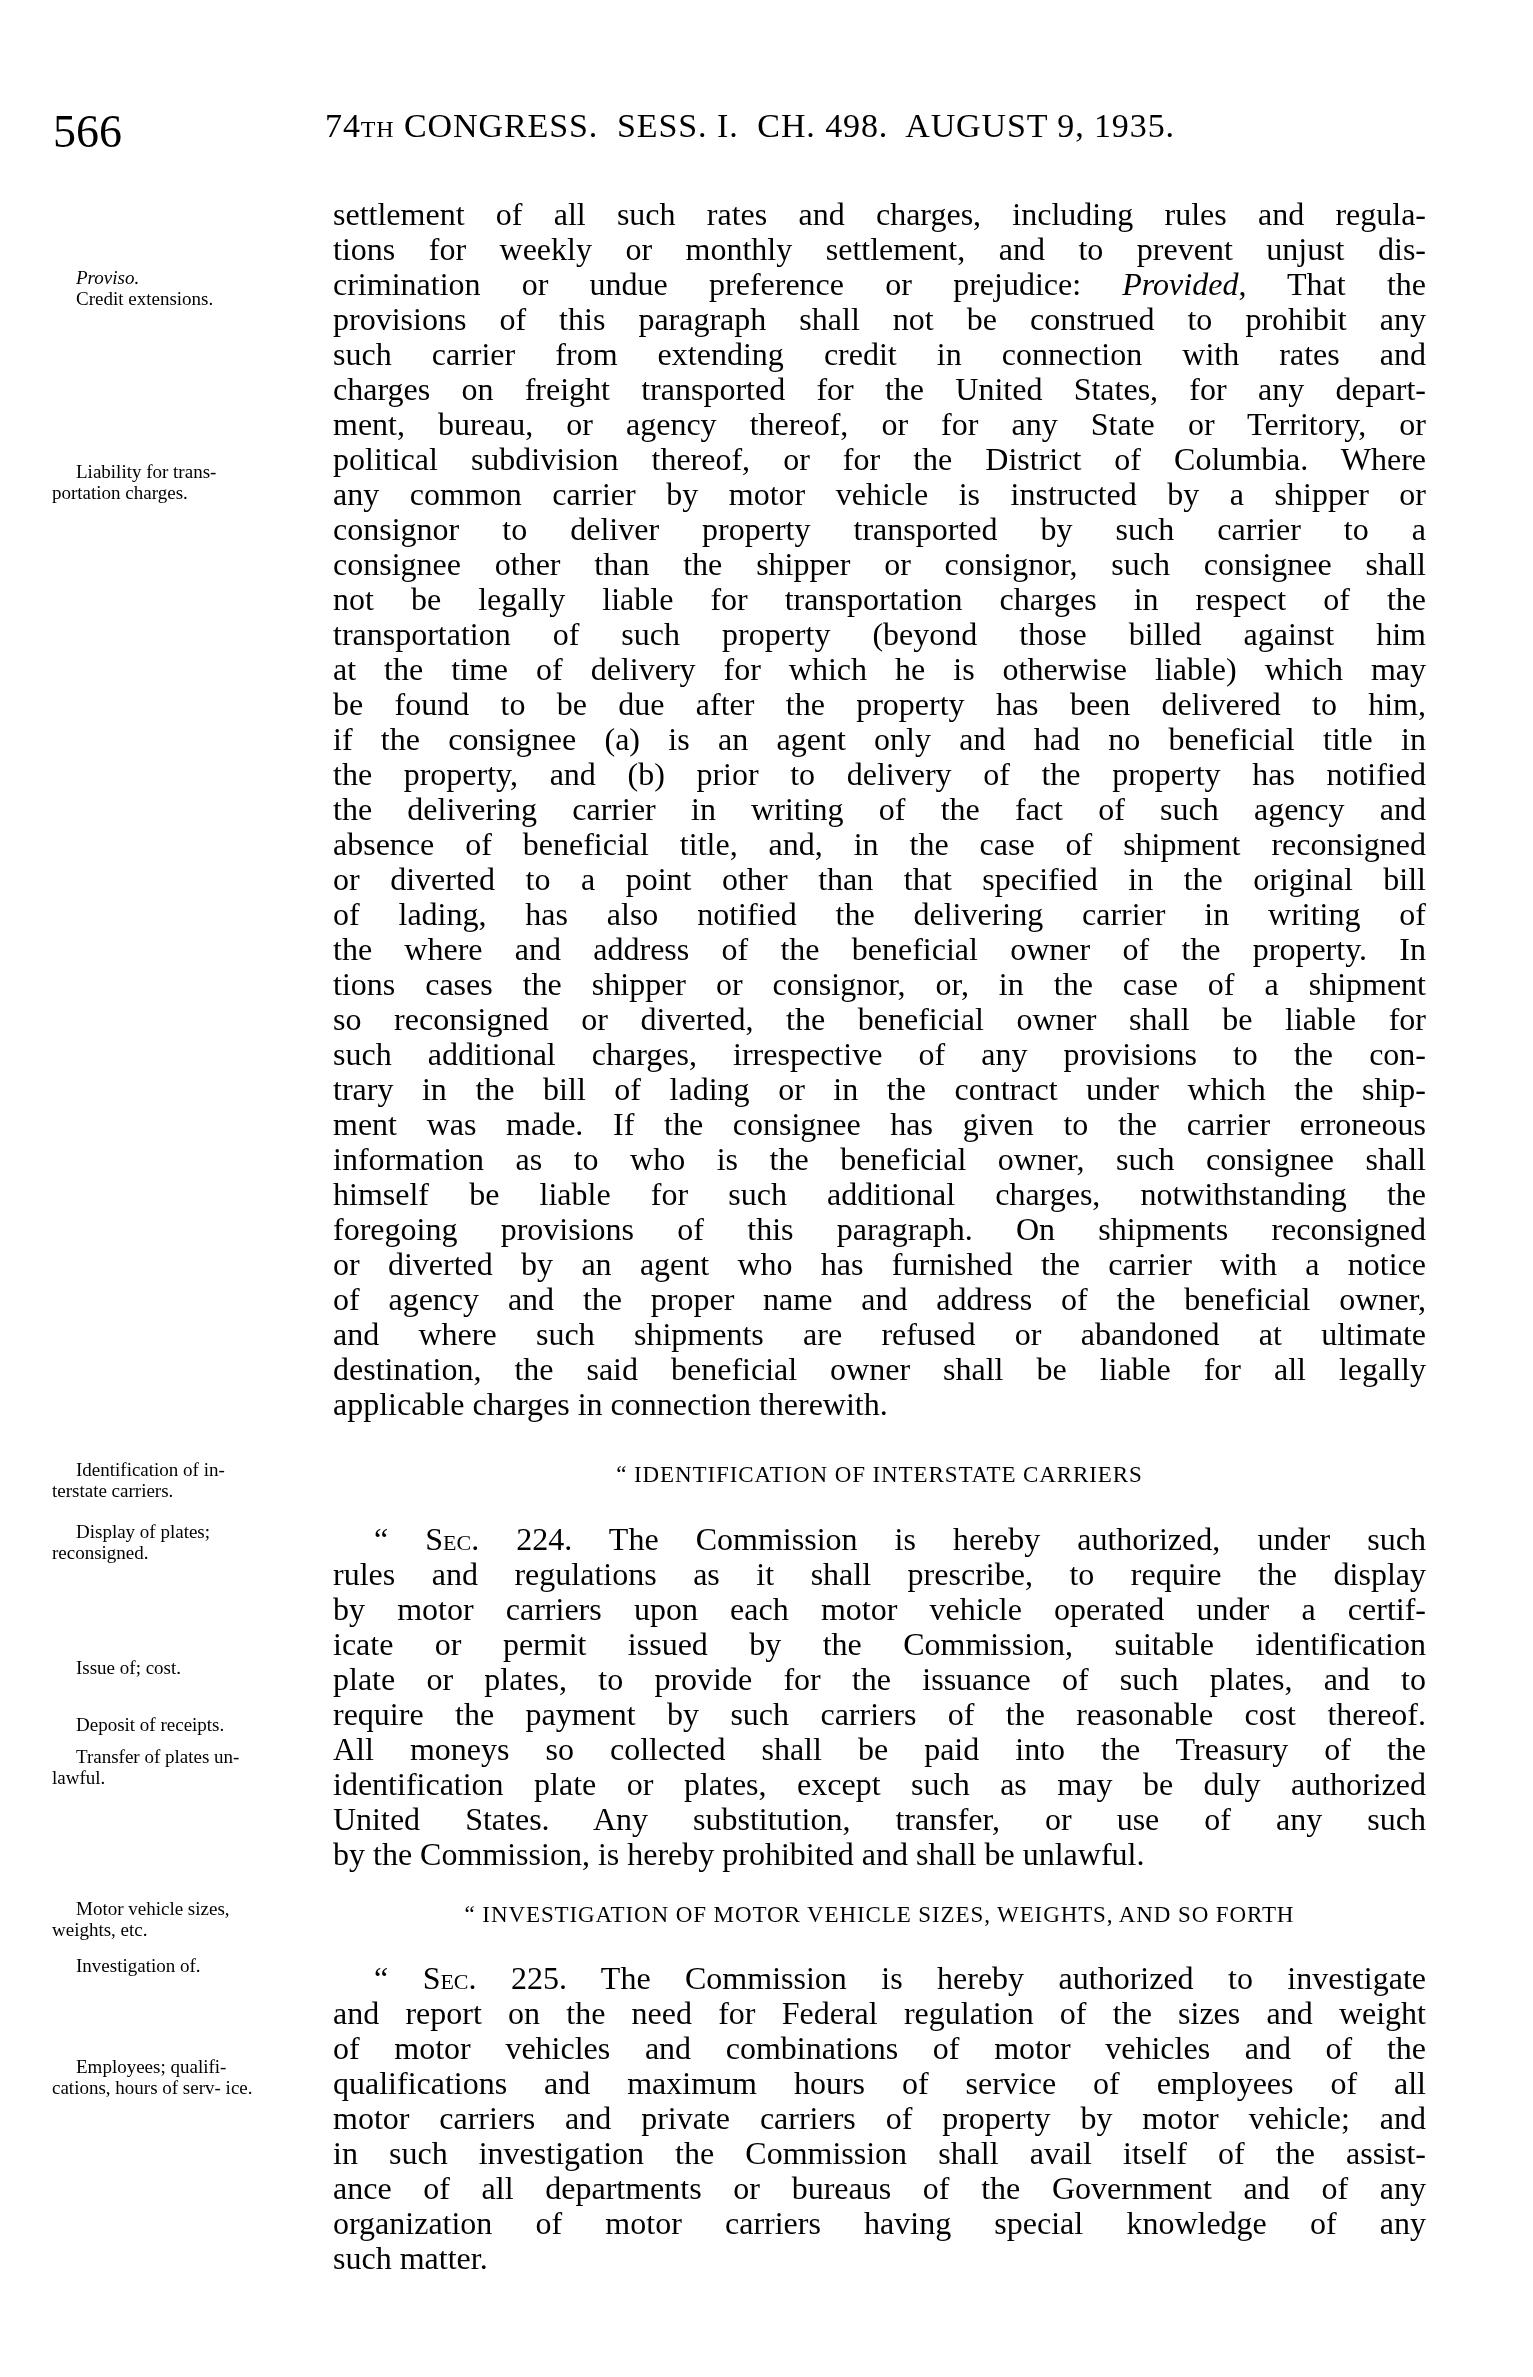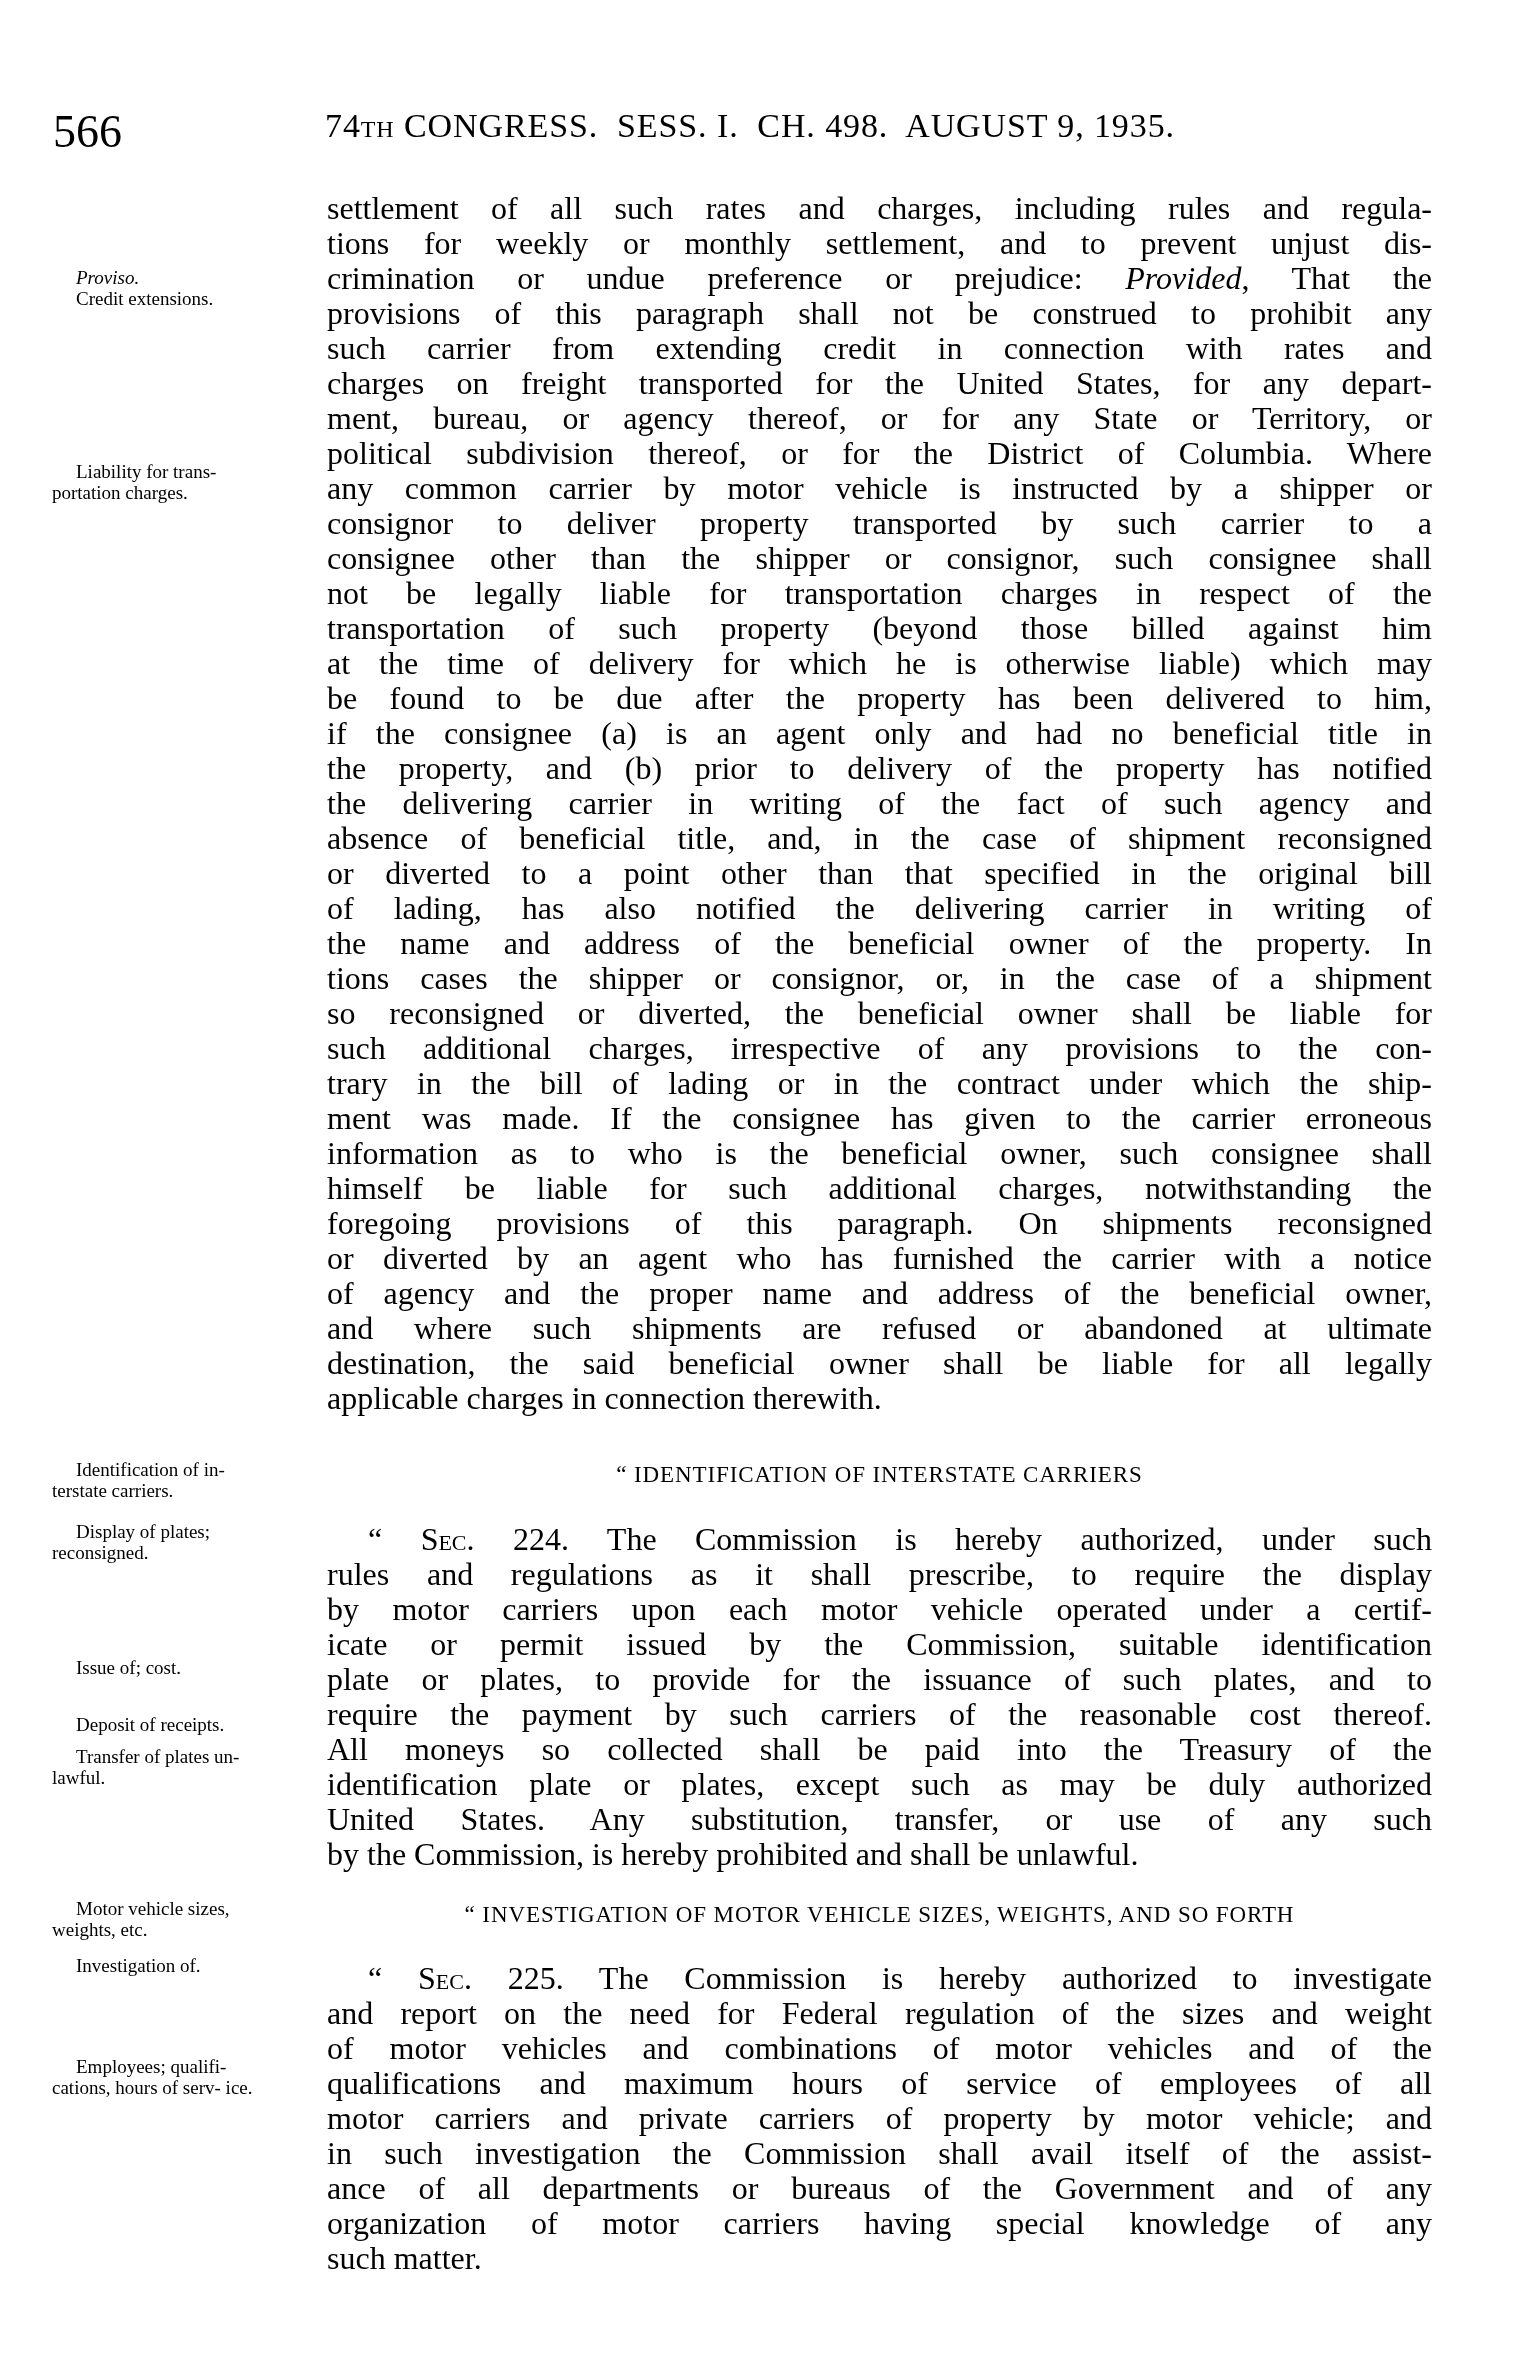--- a/index.html
+++ b/index.html
@@ -2,21 +2,21 @@
 <html style="font-size:13.8px"><head>
 <meta charset="utf-8">
 <style>
   html, body { margin: 0; padding: 0; background: #ffffff; }
   body { width: 1534px; height: 2377px; position: relative; overflow: hidden;
          font-family: "Liberation Serif", "DejaVu Serif", serif; color: #000; }
   .page-number { position: absolute; left: 53px; top: 105px; font-size: 46px; }
   .running-head { position: absolute; left: 325px; top: 107px; font-size: 34px; letter-spacing: 0.9px; white-space: nowrap; }
   .running-head .sc { font-size: 24px; }
   .body-col { position: absolute; left: 327px; width: 1105px; }
-  .para { font-size: 32px; line-height: 35px; text-align: justify; text-align-last: left; margin: 0; }
+  .para { font-size: 32px; line-height: 35px; text-align: justify; text-align-last: left; margin: 6px; }
   .para .line { display: block; text-align: justify; text-align-last: justify; white-space: nowrap; }
   .para .line.last { text-align-last: left; }
   .indent { padding-left: 41px; }
   .heading { font-size: 23px; letter-spacing: 0.9px; text-align: center; text-transform: uppercase; }
   .sec { font-variant: small-caps; }
   .margin-notes { position: absolute; left: 52px; width: 258px; }
   .note { position: absolute; left: 0; width: 248px; font-size: 19px; line-height: 20.6px; text-align: justify; text-align-last: left; }
   .note .first { display: block; padding-left: 24px; }
   .note i { font-style: italic; }
 </style>
@@ -85,21 +85,21 @@
     <span class="line">not be legally liable for transportation charges in respect of the</span>
     <span class="line">transportation of such property (beyond those billed against him</span>
     <span class="line">at the time of delivery for which he is otherwise liable) which may</span>
     <span class="line">be found to be due after the property has been delivered to him,</span>
     <span class="line">if the consignee (a) is an agent only and had no beneficial title in</span>
     <span class="line">the property, and (b) prior to delivery of the property has notified</span>
     <span class="line">the delivering carrier in writing of the fact of such agency and</span>
     <span class="line">absence of beneficial title, and, in the case of shipment reconsigned</span>
     <span class="line">or diverted to a point other than that specified in the original bill</span>
     <span class="line">of lading, has also notified the delivering carrier in writing of</span>
-    <span class="line">the name and address of the beneficial owner of the property.  In</span>
+    <span class="line">the where and address of the beneficial owner of the property.  In</span>
     <span class="line">tions cases the shipper or consignor, or, in the case of a shipment</span>
     <span class="line">so reconsigned or diverted, the beneficial owner shall be liable for</span>
     <span class="line">such additional charges, irrespective of any provisions to the con-</span>
     <span class="line">trary in the bill of lading or in the contract under which the ship-</span>
     <span class="line">ment was made.  If the consignee has given to the carrier erroneous</span>
     <span class="line">information as to who is the beneficial owner, such consignee shall</span>
     <span class="line">himself be liable for such additional charges, notwithstanding the</span>
     <span class="line">foregoing provisions of this paragraph.  On shipments reconsigned</span>
     <span class="line">or diverted by an agent who has furnished the carrier with a notice</span>
     <span class="line">of agency and the proper name and address of the beneficial owner,</span>

